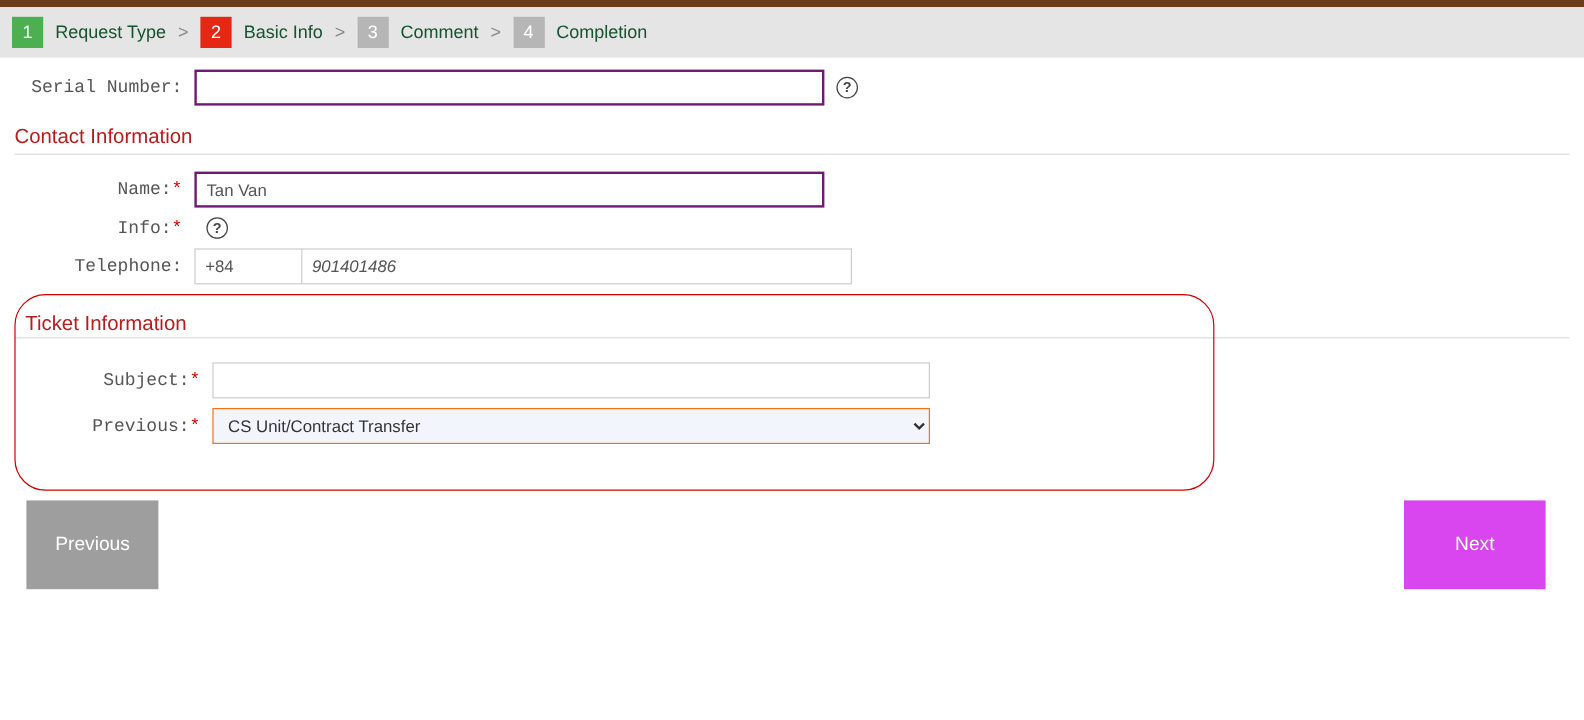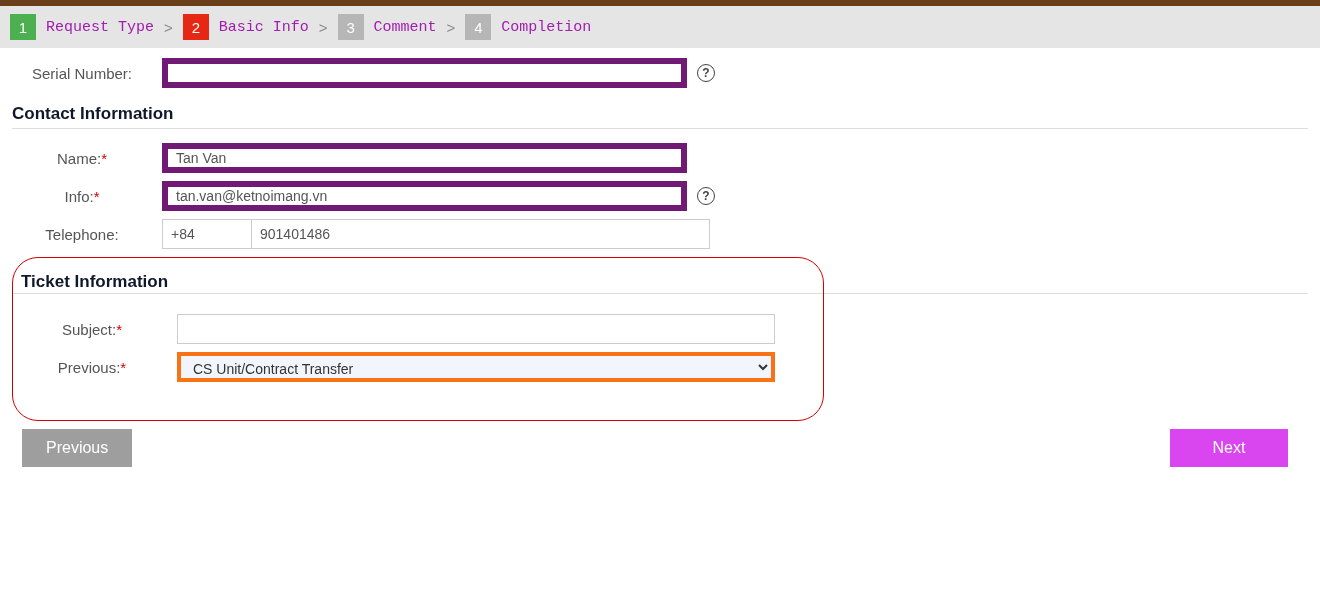--- a/index.html
+++ b/index.html
@@ -27,126 +27,128 @@
     height: 26px;
     display: inline-flex;
     align-items: center;
     justify-content: center;
     background: #b6b6b6;
     color: #fff;
     font-weight: 400;
   }
   .step-box.green { background: #4caf50; }
   .step-box.red { background: #e52713; }
-  .step-label { color: #a21caf; font-family: Liberation Mono, monospace; }
+  .step-label { color: #14532d; }
   .sep { color: #888; }
   .main { padding: 10px 12px 0 12px; }
   .page-title {
     font-size: 23px;
     color: #555;
     font-weight: 400;
     margin: 6px 0 12px 0;
   }
   .section-title {
     font-size: 17px;
-    color: #0f172a;
-    font-weight: 700;
+    color: #b91c1c;
+    font-weight: 400;
     margin: 16px 0 4px 0;
   }
   .section-divider {
     border: none;
     border-bottom: 1px solid #ddd;
     margin: 2px 0 14px 0;
   }
   .row {
     display: flex;
     align-items: center;
     margin-bottom: 8px;
   }
   .label {
     width: 150px;
-    text-align: center;
+    text-align: right;
     padding-right: 10px;
     color: #555;
     font-size: 15px;
+    font-family: Liberation Mono, monospace;
   }
   .req { color: #d40000; }
   .input {
     width: 525px;
     height: 30px;
     padding: 4px 8px;
-    border: 6px solid #701a75;
+    border: 2px solid #701a75;
     font-size: 14px;
     color: #555;
   }
   .input-short {
     width: 90px;
     height: 30px;
     padding: 4px 8px;
     border: 1px solid #ccc;
     font-size: 14px;
     color: #555;
     margin-right: -1px;
   }
   .input-med {
     width: 459px;
     height: 30px;
     padding: 4px 8px;
     border: 1px solid #ccc;
     font-size: 14px;
     color: #555;
+    font-style: italic;
   }
   .help {
     margin-left: 10px;
     width: 18px;
     height: 18px;
     border: 1.5px solid #444;
     border-radius: 50%;
     display: inline-flex;
     align-items: center;
     justify-content: center;
     font-size: 12px;
     font-weight: 700;
     color: #444;
     cursor: pointer;
   }
   .highlight-box {
     border: 1.5px solid #d40000;
     border-radius: 26px;
     padding: 12px 10px 30px 4px;
     margin-top: 6px;
-    width: 812px;
+    width: 1000px;
   }
   .highlight-box .section-title { margin-top: 2px; margin-left: 4px; }
   .highlight-box .row .label { width: 160px; }
   .wide-input {
     width: 598px;
     height: 30px;
     padding: 4px 8px;
     border: 1px solid #ccc;
     font-size: 14px;
     color: #555;
   }
   .select {
     width: 598px;
     height: 30px;
     padding: 4px 8px;
-    border: 4px solid #f97316;
+    border: 1px solid #f97316;
     background: #f2f6fc;
     font-size: 14px;
     color: #333;
   }
   .footer {
     display: flex;
     justify-content: space-between;
     padding: 0 20px 20px 10px;
     margin-top: 8px;
   }
   .btn {
-    padding: 10px 24px;
+    padding: 28px 24px;
     border: none;
     font-size: 16px;
     cursor: pointer;
     color: #fff;
   }
   .btn-prev { background: #9e9e9e; }
   .btn-next { background: #d946ef; width: 118px; }
 </style>
 </head>
 <body>
@@ -178,21 +180,20 @@
   <div class="section-title">Contact Information</div>
   <hr class="section-divider">
 
   <div class="row">
     <div class="label"><span>Name:</span><span class="req">*</span></div>
     <input class="input" value="Tan Van" style="">
   </div>
 
   <div class="row">
     <div class="label"><span>Info:</span><span class="req">*</span></div>
-    <input class="input" value="tan.van@ketnoimang.vn" style="">
     <span class="help">?</span>
   </div>
 
   <div class="row">
     <div class="label">Telephone:</div>
     <input class="input-short" value="+84" style="">
     <input class="input-med" value="901401486" style="">
   </div>
 
 

